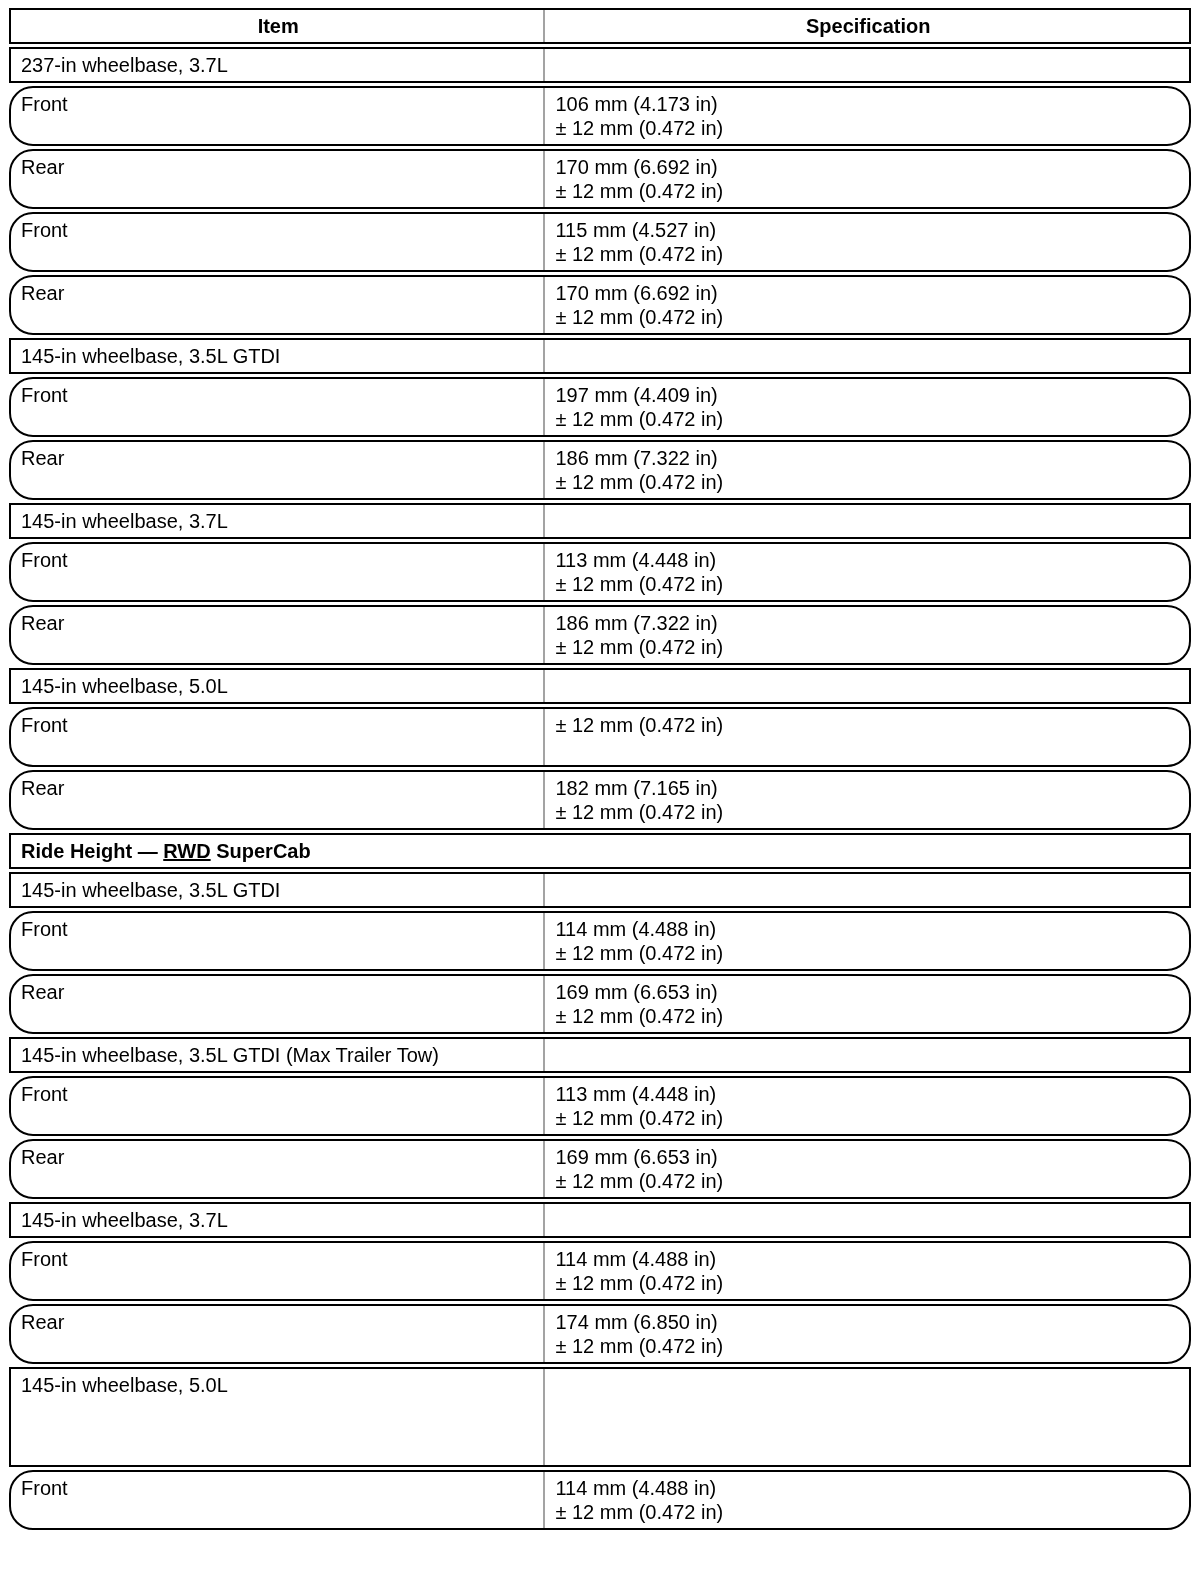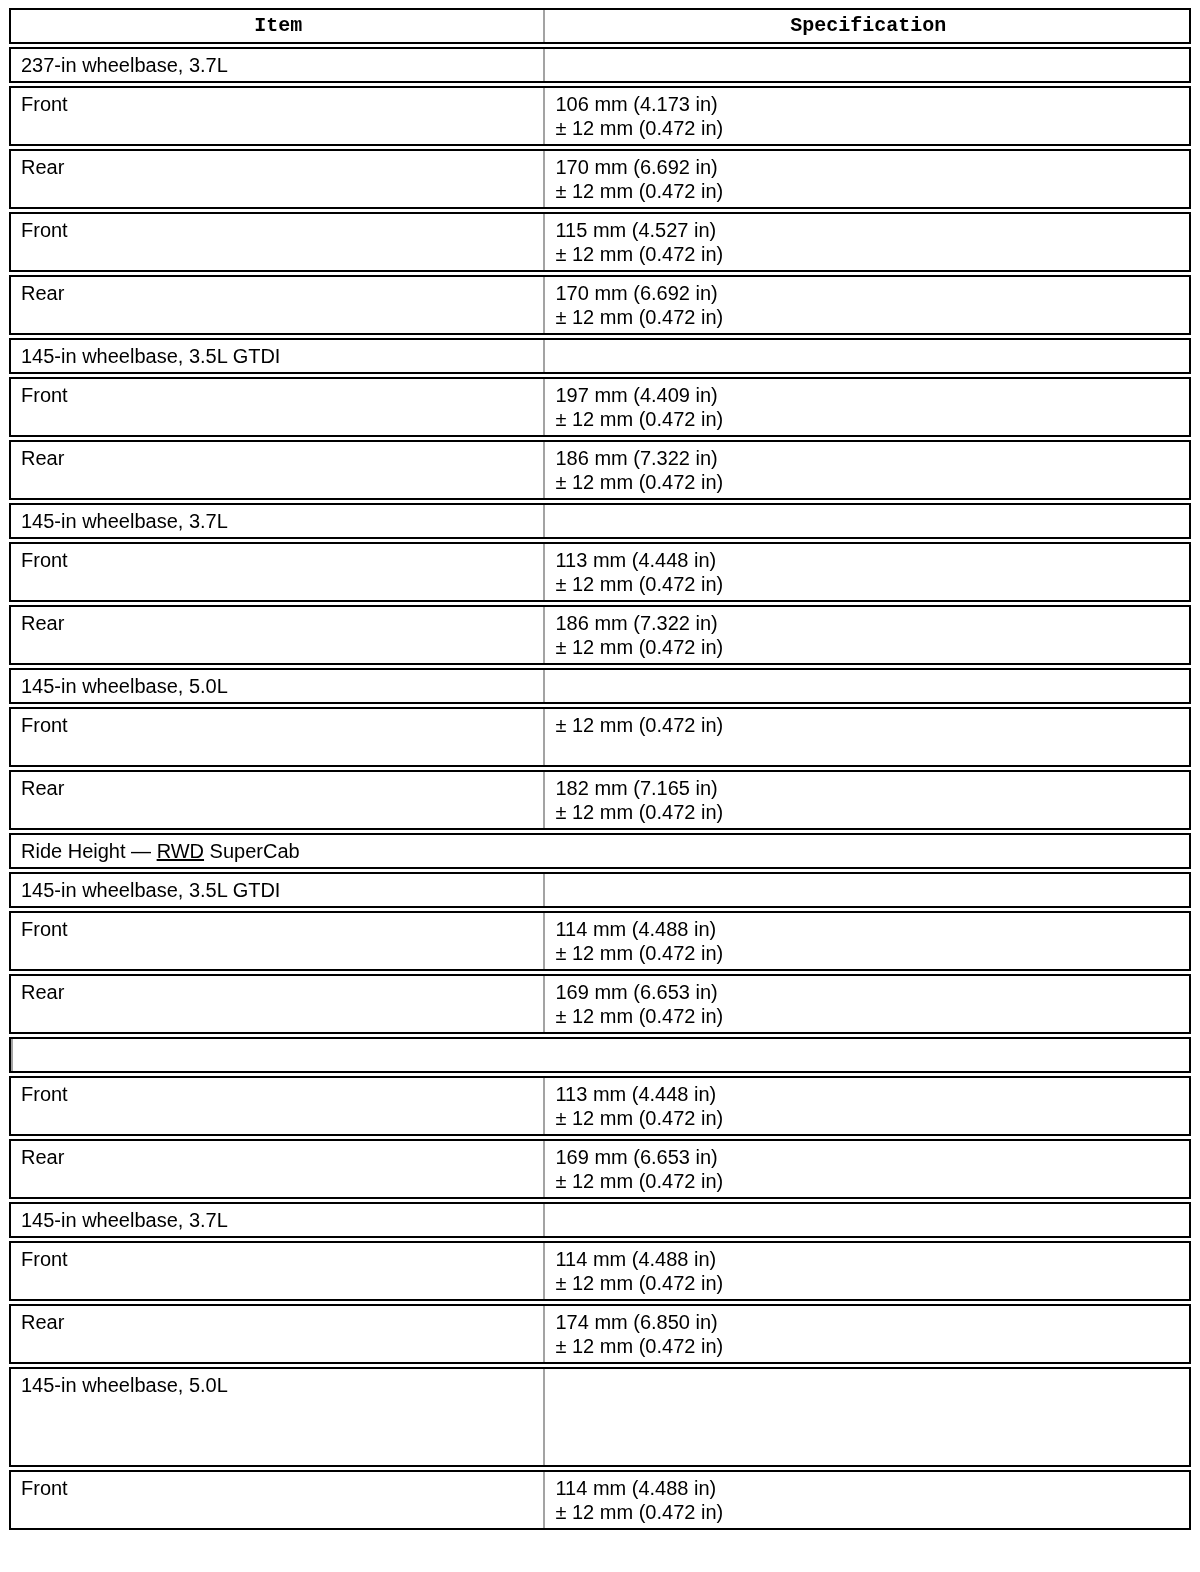--- a/index.html
+++ b/index.html
@@ -41,28 +41,27 @@
   }
   .trow.header {
     min-height: 36px;
     font-weight: bold;
   }
   .trow.header .cell {
     display: flex;
     align-items: center;
     justify-content: center;
     text-align: right;
-    font-family: Liberation Mono, monospace;
   }
   .trow.group { min-height: 36px; }
   .trow.group.tall { min-height: 100px; }
-  .trow.data { min-height: 60px; }
+  .trow.data { min-height: 60px; border-radius: 24px; }
   .trow.section {
     min-height: 36px;
-    font-weight: normal;
+    font-weight: bold;
   }
   .underline { text-decoration: underline; }
 </style>
 </head>
 <body>
 
 <div class="spec-table">
   <div class="trow header">
     <div class="cell item">Item</div>
     <div class="cell spec">Specification</div>
@@ -168,20 +167,21 @@
         </div>
       </div>
       <div class="trow data">
         <div class="cell item">Rear</div>
         <div class="cell spec">
           <div>169 mm (6.653 in)</div>
           <div>± 12 mm (0.472 in)</div>
         </div>
       </div>
       <div class="trow group">
+        <div class="cell item">145-in wheelbase, 3.5L GTDI (Max Trailer Tow)</div>
         <div class="cell spec"></div>
       </div>
       <div class="trow data">
         <div class="cell item">Front</div>
         <div class="cell spec">
           <div>113 mm (4.448 in)</div>
           <div>± 12 mm (0.472 in)</div>
         </div>
       </div>
       <div class="trow data">

